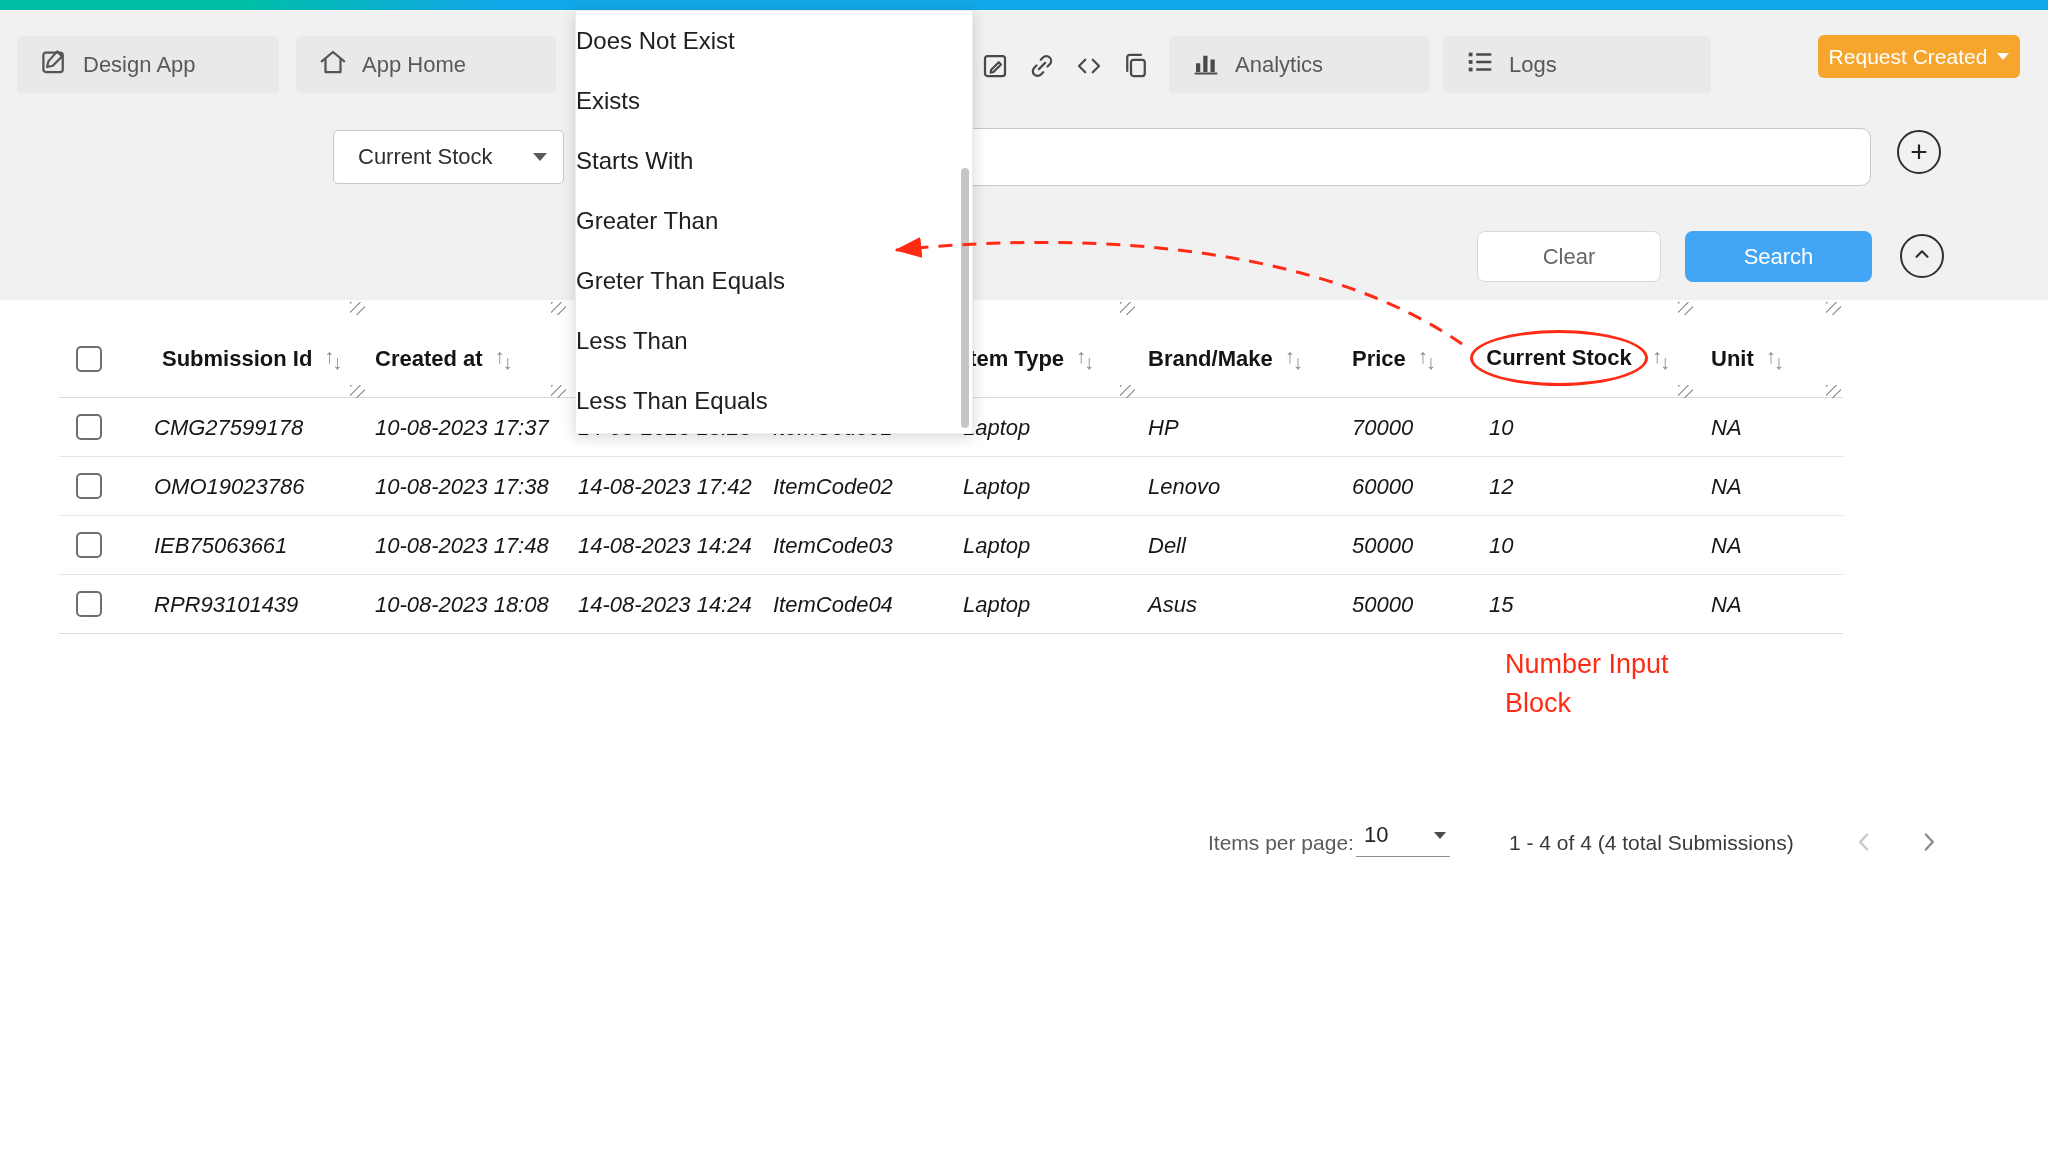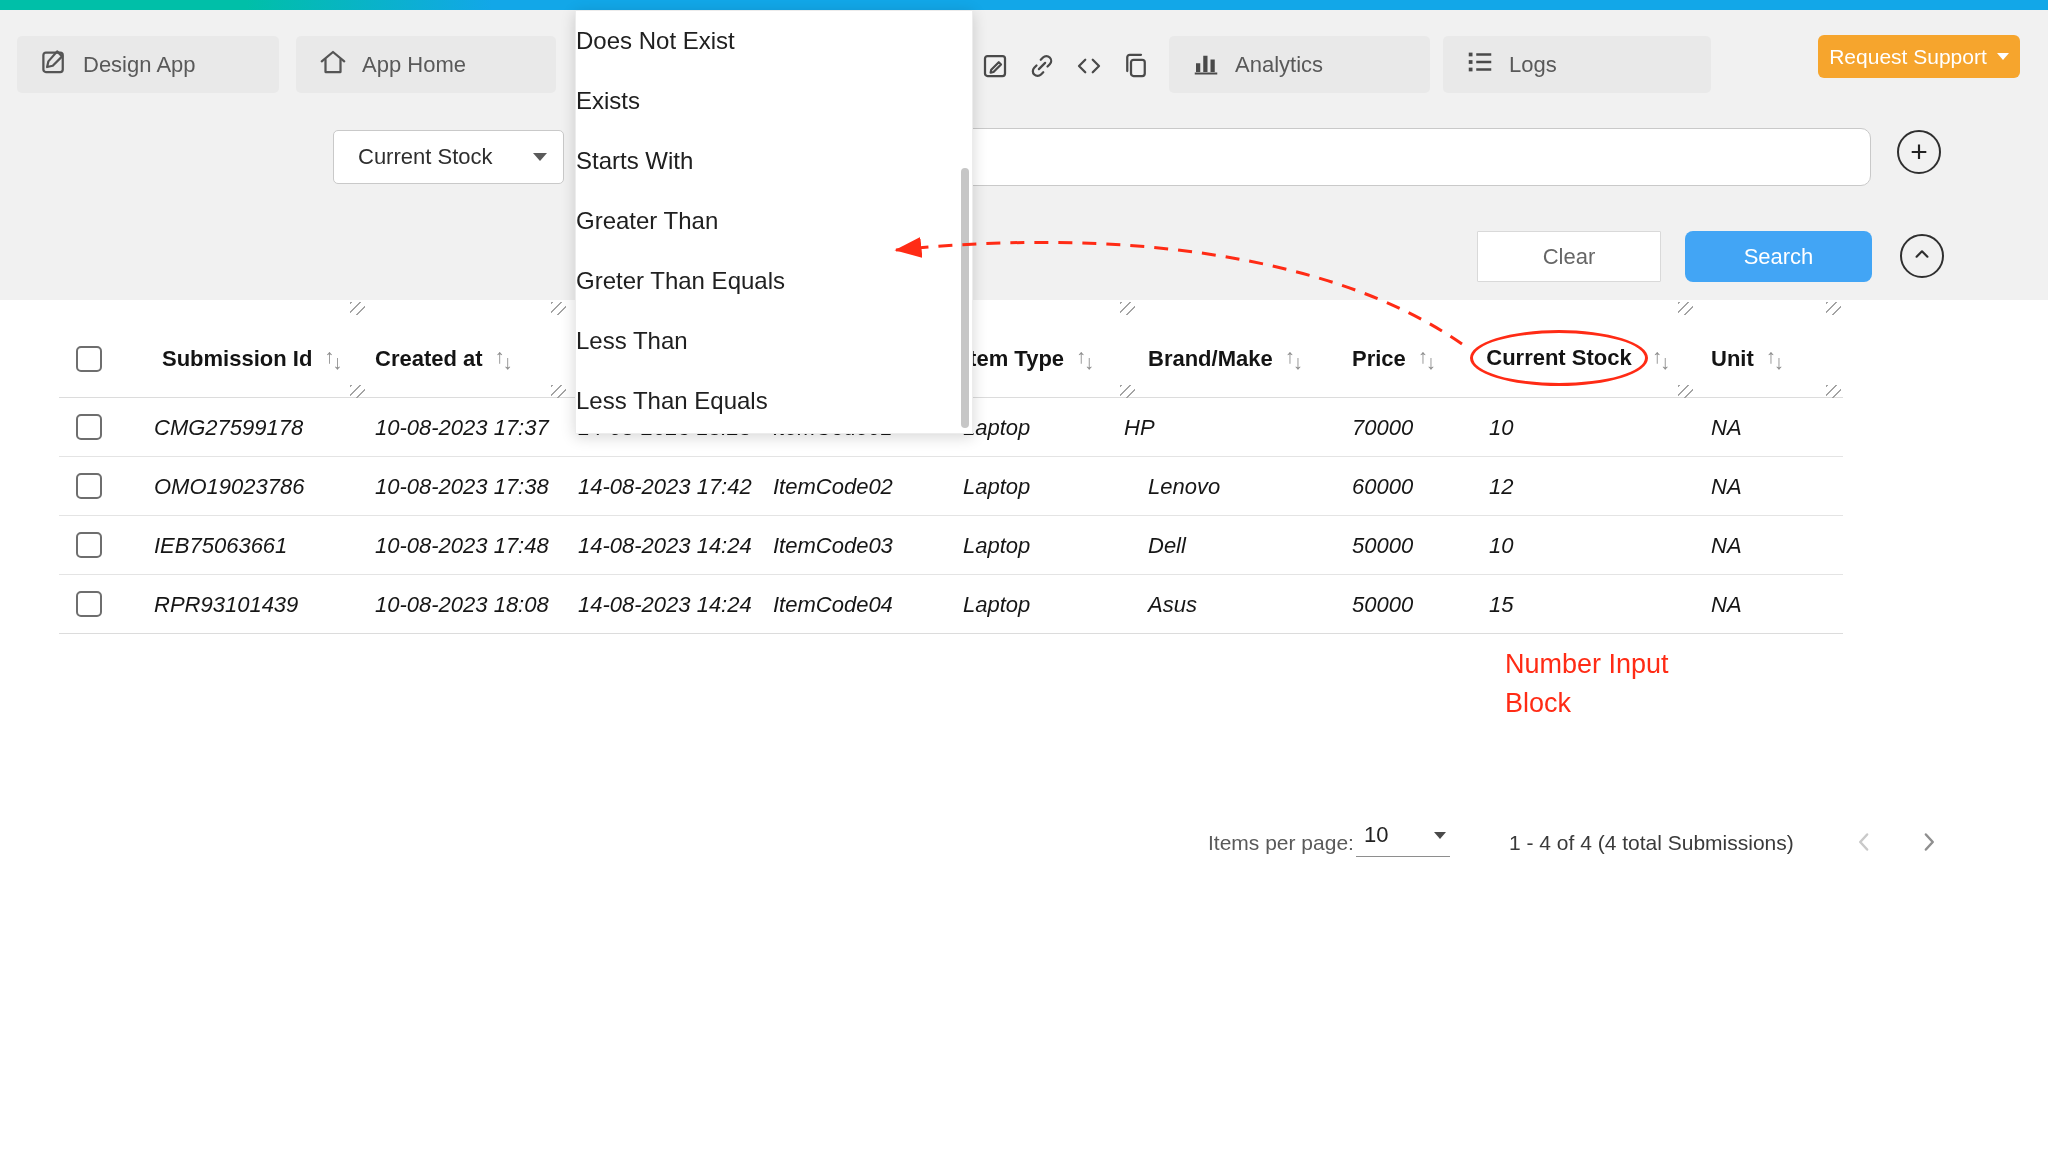--- a/index.html
+++ b/index.html
@@ -32,21 +32,21 @@
   
   .fieldselect{position:absolute;left:333px;top:130px;width:231px;height:54px;background:#fff;
     border:1px solid #c9c9c9;border-radius:5px;display:flex;align-items:center;justify-content:space-between;
     padding:0 16px 0 24px;box-sizing:border-box;font-size:22px;color:#2e2e2e;z-index:2;cursor:pointer;}
   .searchinput{position:absolute;left:784px;top:128px;width:1087px;height:58px;background:#fff;
     border:1px solid #c9c9c9;border-radius:10px;box-sizing:border-box;font-size:22px;padding:0 20px;z-index:2;}
   .circlebtn{position:absolute;width:44px;height:44px;border:2px solid #2f2f2f;border-radius:50%;
     background:#fff0;display:flex;align-items:center;justify-content:center;box-sizing:border-box;
     color:#222;cursor:pointer;z-index:3;}
   .clearbtn{position:absolute;left:1477px;top:231px;width:184px;height:51px;background:#fff;
-    border:1px solid #d9d9d9;border-radius:1px;font-size:22px;color:#666;cursor:pointer;z-index:3;
+    border:1px solid #d9d9d9;border-radius:8px;font-size:22px;color:#666;cursor:pointer;z-index:3;
     font-family:inherit;}
   .searchbtn{position:absolute;left:1685px;top:231px;width:187px;height:51px;background:#42a5f5;
     border:none;border-radius:8px;font-size:22px;color:#fff;cursor:pointer;z-index:3;font-family:inherit;}
 
   
   .dropdown{position:absolute;left:575px;top:10px;width:398px;height:424px;background:#fff;
     border:1px solid #ececec;box-shadow:0 3px 14px rgba(0,0,0,.16);z-index:50;box-sizing:border-box;}
   .ditem{height:60px;display:flex;align-items:center;font-size:24px;color:#202020;cursor:pointer;}
   .dthumb{position:absolute;right:3px;top:157px;width:8px;height:260px;background:#c6c6c6;border-radius:4px;}
 
@@ -157,21 +157,21 @@
           <rect x="3" y="16.5" width="3" height="3"></rect>
           <rect x="9" y="5" width="12" height="2"></rect>
           <rect x="9" y="11" width="12" height="2"></rect>
           <rect x="9" y="17" width="12" height="2"></rect>
         </svg>
     </span>
     <span>Logs</span>
   </div>
 
   <button class="reqbtn">
-    <span>Request Support</span>
+    <span>Request Created</span>
     <span class="caret-down-white"></span>
   </button>
 
   <div class="fieldselect">
     <span>Current Stock</span>
     <span class="caret-down-gray"></span>
   </div>
 
   <input class="searchinput" type="text" style="">
 
@@ -264,21 +264,21 @@
   <div class="hr" style="top:574px;"></div>
   <div class="hr" style="top:633px;background:#dcdcdc;"></div>
 
   <div class="trow" style="top:398px;">
     <span class="cb" style="left:76px;top:16px;"></span>
     <span class="tcell" style="left:154px;">CMG27599178</span>
     <span class="tcell" style="left:375px;">10-08-2023 17:37</span>
     <span class="tcell" style="left:578px;">14-08-2023 15:25</span>
     <span class="tcell" style="left:773px;">ItemCode01</span>
     <span class="tcell" style="left:963px;">Laptop</span>
-    <span class="tcell" style="left:1124px;">HP</span>
+    <span class="tcell" style="left:1148px;">HP</span>
     <span class="tcell" style="left:1352px;">70000</span>
     <span class="tcell" style="left:1489px;">10</span>
     <span class="tcell" style="left:1711px;">NA</span>
   </div>
 
   <div class="trow" style="top:457px;">
     <span class="cb" style="left:76px;top:16px;"></span>
     <span class="tcell" style="left:154px;">OMO19023786</span>
     <span class="tcell" style="left:375px;">10-08-2023 17:38</span>
     <span class="tcell" style="left:578px;">14-08-2023 17:42</span>

